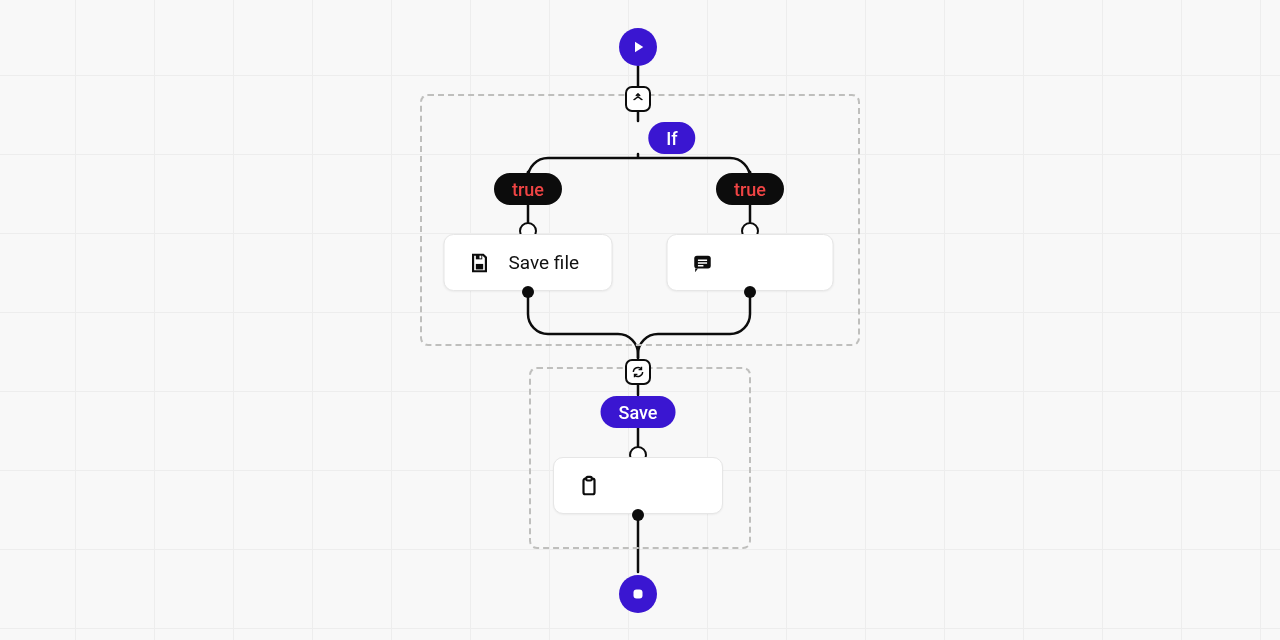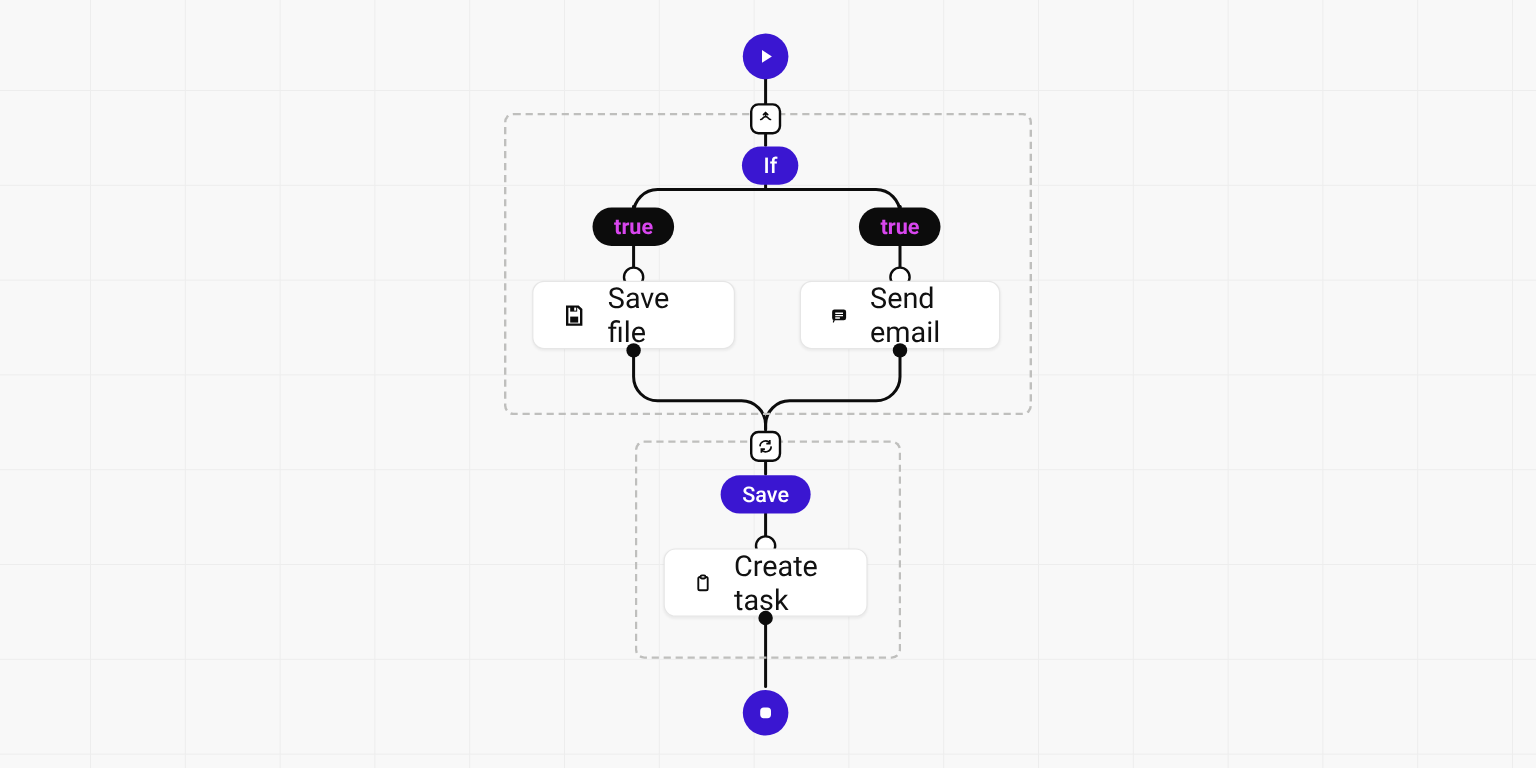--- a/index.html
+++ b/index.html
@@ -6,24 +6,24 @@
     font-family:-apple-system,BlinkMacSystemFont,"Segoe UI",Roboto,Helvetica,Arial,sans-serif;}
   .canvas{position:relative;width:1280px;height:640px;background:#f8f8f8;
     background-image:linear-gradient(#ededed 1px,transparent 1px),
                      linear-gradient(90deg,#ededed 1px,transparent 1px);
     background-size:79px 79px;background-position:-4px -4px;}
   .box{position:absolute;border:2px dashed #bfbfbd;border-radius:8px;background:rgba(255,255,255,0);}
   .pill{position:absolute;height:32px;padding:0 18px;border-radius:16px;
         display:flex;align-items:center;justify-content:center;font-size:18px;font-weight:500;
         transform:translateX(-50%);}
   .pill.blue{background:#3a16d1;color:#fff;}
-  .pill.black{background:#0c0c0c;color:#d946ef;font-weight:bold;}
+  .pill.black{background:#0c0c0c;color:#ef4444;}
   .card{position:absolute;height:55px;background:#fff;border:1px solid #e6e6e6;border-radius:10px;
         box-shadow:0 1px 2px rgba(0,0,0,.05);display:flex;align-items:center;gap:18px;
-        padding:0 24px;font-size:24px;color:#111;transform:translateX(-50%);}
+        padding:0 24px;font-size:19px;color:#111;transform:translateX(-50%);}
   .glyph{position:absolute;width:22px;height:22px;border:2.5px solid #0c0c0c;border-radius:7px;
          background:#fff;display:flex;align-items:center;justify-content:center;transform:translate(-50%,-50%);}
   .circ{position:absolute;width:38px;height:38px;border-radius:50%;background:#3a16d1;
         display:flex;align-items:center;justify-content:center;transform:translate(-50%,-50%);}
   .port{position:absolute;width:14px;height:14px;border:2.5px solid #0c0c0c;border-radius:50%;
         background:#fff;transform:translate(-50%,-50%);}
   .dot{position:absolute;width:12px;height:12px;border-radius:50%;background:#0c0c0c;
        transform:translate(-50%,-50%);}
   svg.edges{position:absolute;left:0;top:0;pointer-events:none;}
 </style>
@@ -56,21 +56,21 @@
       <path d="M8 5v14l11-7z" fill="#fff"></path>
       </svg>
   </div>
 
   <div class="box" style="left:420px;top:94px;width:436px;height:248px"></div>
   <div class="glyph" style="left:638px;top:99px">
     <svg width="14" height="14" viewBox="0 0 24 24">
       <path d="M12 3v6M12 9c-4 0-4 4-7 4M12 9c4 0 4 4 7 4M12 3l-3 3M12 3l3 3" stroke="#0c0c0c" stroke-width="2.4" fill="none" stroke-linecap="round"></path>
       </svg>
   </div>
-  <div class="pill blue" style="left:642px;top:122px">If</div>
+  <div class="pill blue" style="left:672px;top:122px">If</div>
 
   <div class="pill black" style="left:528px;top:173px">true</div>
   <div class="pill black" style="left:750px;top:173px">true</div>
 
   <div class="port" style="left:528px;top:231px"></div>
   <div class="card" style="left:528px;top:234px;width:119px">
     <svg width="22" height="22" viewBox="0 0 24 24">
       <path d="M5 3h11l3 3v15H5z" fill="none" stroke="#0c0c0c" stroke-width="2.4"></path>
       <rect x="8" y="13" width="8" height="6" fill="#0c0c0c"></rect>
       <rect x="8" y="3" width="7" height="5" fill="#0c0c0c"></rect>
@@ -82,40 +82,38 @@
 
   <div class="port" style="left:750px;top:231px"></div>
   <div class="card" style="left:750px;top:234px;width:117px">
     <svg width="22" height="22" viewBox="0 0 24 24">
       <rect x="3" y="4" width="18" height="14" rx="3" fill="#0c0c0c"></rect>
       <line x1="7" y1="9" x2="17" y2="9" stroke="#fff" stroke-width="1.8"></line>
       <line x1="7" y1="12" x2="17" y2="12" stroke="#fff" stroke-width="1.8"></line>
       <line x1="7" y1="15" x2="13" y2="15" stroke="#fff" stroke-width="1.8"></line>
       <path d="M7 18l-3 4v-4z" fill="#0c0c0c"></path>
       </svg>
-    <span>Send email</span>
   </div>
   <div class="dot" style="left:750px;top:292px"></div>
 
   <div class="box" style="left:529px;top:367px;width:218px;height:178px"></div>
   <div class="glyph" style="left:638px;top:372px">
     <svg width="14" height="14" viewBox="0 0 24 24">
       <path d="M4 12a8 8 0 0 1 14-5M20 12a8 8 0 0 1-14 5" stroke="#0c0c0c" stroke-width="2.4" fill="none"></path>
       <path d="M18 3v5h-5M6 21v-5h5" stroke="#0c0c0c" stroke-width="2.4" fill="none"></path>
       </svg>
   </div>
   <div class="pill blue" style="left:638px;top:396px">Save</div>
 
   <div class="port" style="left:638px;top:455px"></div>
   <div class="card" style="left:638px;top:457px;width:120px">
     <svg width="22" height="22" viewBox="0 0 24 24">
       <rect x="6" y="4" width="12" height="17" rx="2" fill="none" stroke="#0c0c0c" stroke-width="2.4"></rect>
       <rect x="9" y="2" width="6" height="4" rx="1.5" fill="#fff" stroke="#0c0c0c" stroke-width="2.4"></rect>
       </svg>
-    <span>Create task</span>
   </div>
   <div class="dot" style="left:638px;top:515px"></div>
 
   <div class="circ" style="left:638px;top:594px">
     <svg width="18" height="18" viewBox="0 0 24 24">
       <rect x="6" y="6" width="12" height="12" rx="4" fill="#fff"></rect>
       </svg>
   </div>
 
 </div>

